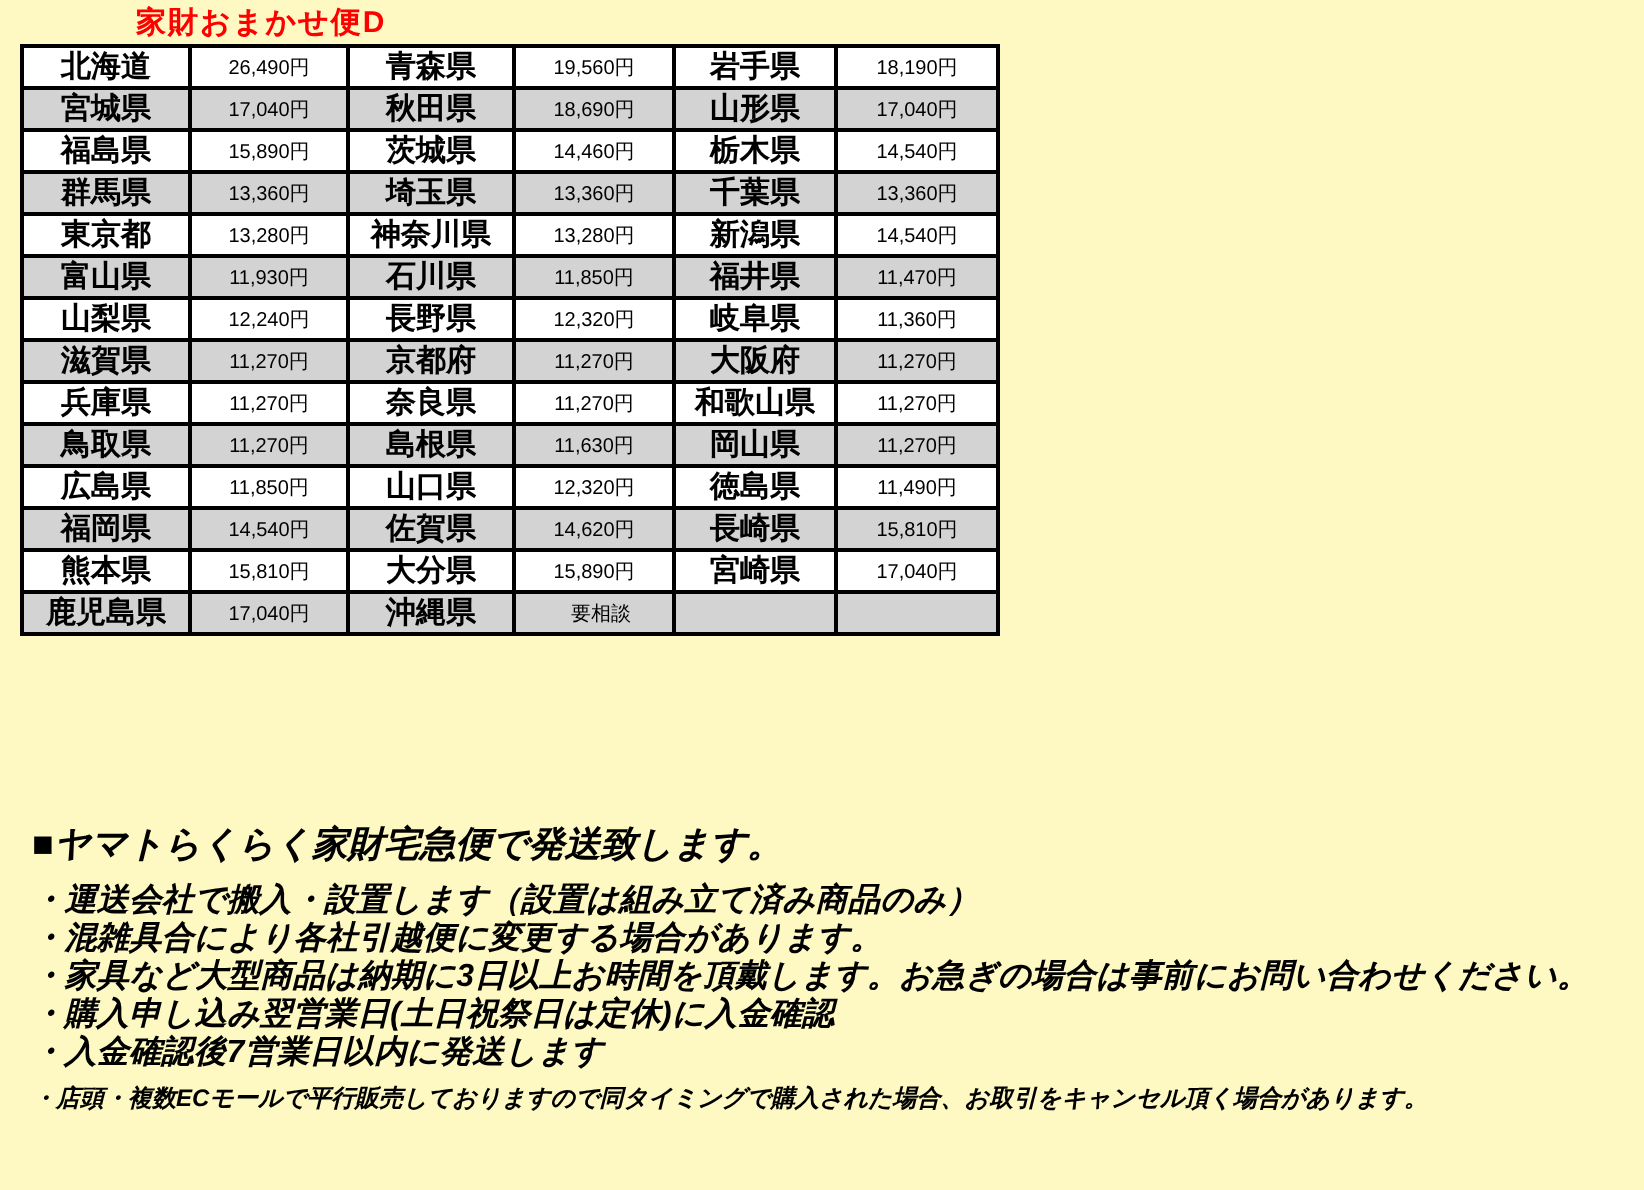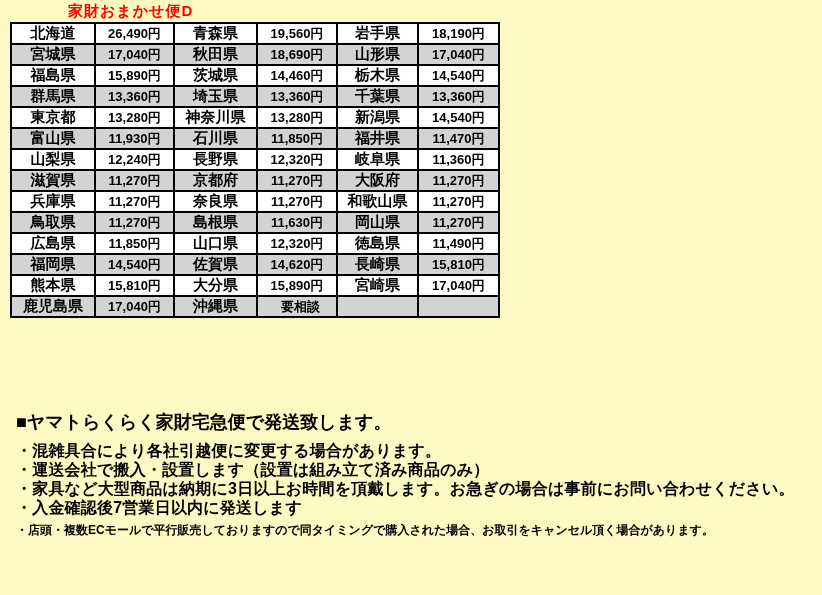--- a/index.html
+++ b/index.html
@@ -29,25 +29,26 @@
     height:21px;
     padding:0;
     text-align:center;
     vertical-align:middle;
     overflow:hidden;
     white-space:nowrap;
     background:#ffffff;
   }
   .fee-table tr:nth-child(even) td { background:#d3d3d3; }
   .fee-table td.pref  { font-weight:bold; font-size:15px; }
-  .fee-table td.price { font-weight:bold; font-size:13px; }
+  .fee-table td.price { font-weight:normal; font-size:10px; }
   .fee-table td.left  { text-align:center; padding-left:7px; }
   .notes {
     position:absolute; left:16px; top:412px;
     width:804px;
+    font-style:italic;
   }
   .notes-heading {
     font-size:18px; font-weight:bold;
     line-height:20px;
     white-space:nowrap;
   }
   .bullet-list { margin-top:9px; }
   .bullet-item {
     font-size:16px; font-weight:bold;
     line-height:19px;
@@ -188,21 +189,22 @@
           <td class="price left">要相談</td>
           <td class="pref"></td>
           <td class="price"></td>
         </tr>
       </tbody>
   </table>
 
   <div class="notes">
     <div class="notes-heading">■ヤマトらくらく家財宅急便で発送致します。</div>
     <div class="bullet-list">
+      <div class="bullet-item">・運送会社で搬入・設置します（設置は組み立て済み商品のみ）</div>
       <div class="bullet-item">・混雑具合により各社引越便に変更する場合があります。</div>
-      <div class="bullet-item">・運送会社で搬入・設置します（設置は組み立て済み商品のみ）</div>
       <div class="bullet-item">・家具など大型商品は納期に3日以上お時間を頂戴します。お急ぎの場合は事前にお問い合わせください。</div>
+      <div class="bullet-item">・購入申し込み翌営業日(土日祝祭日は定休)に入金確認</div>
       <div class="bullet-item">・入金確認後7営業日以内に発送します</div>
     </div>
     <div class="small-note">・店頭・複数ECモールで平行販売しておりますので同タイミングで購入された場合、お取引をキャンセル頂く場合があります。</div>
   </div>
 
 </div>
 
 </body></html>

